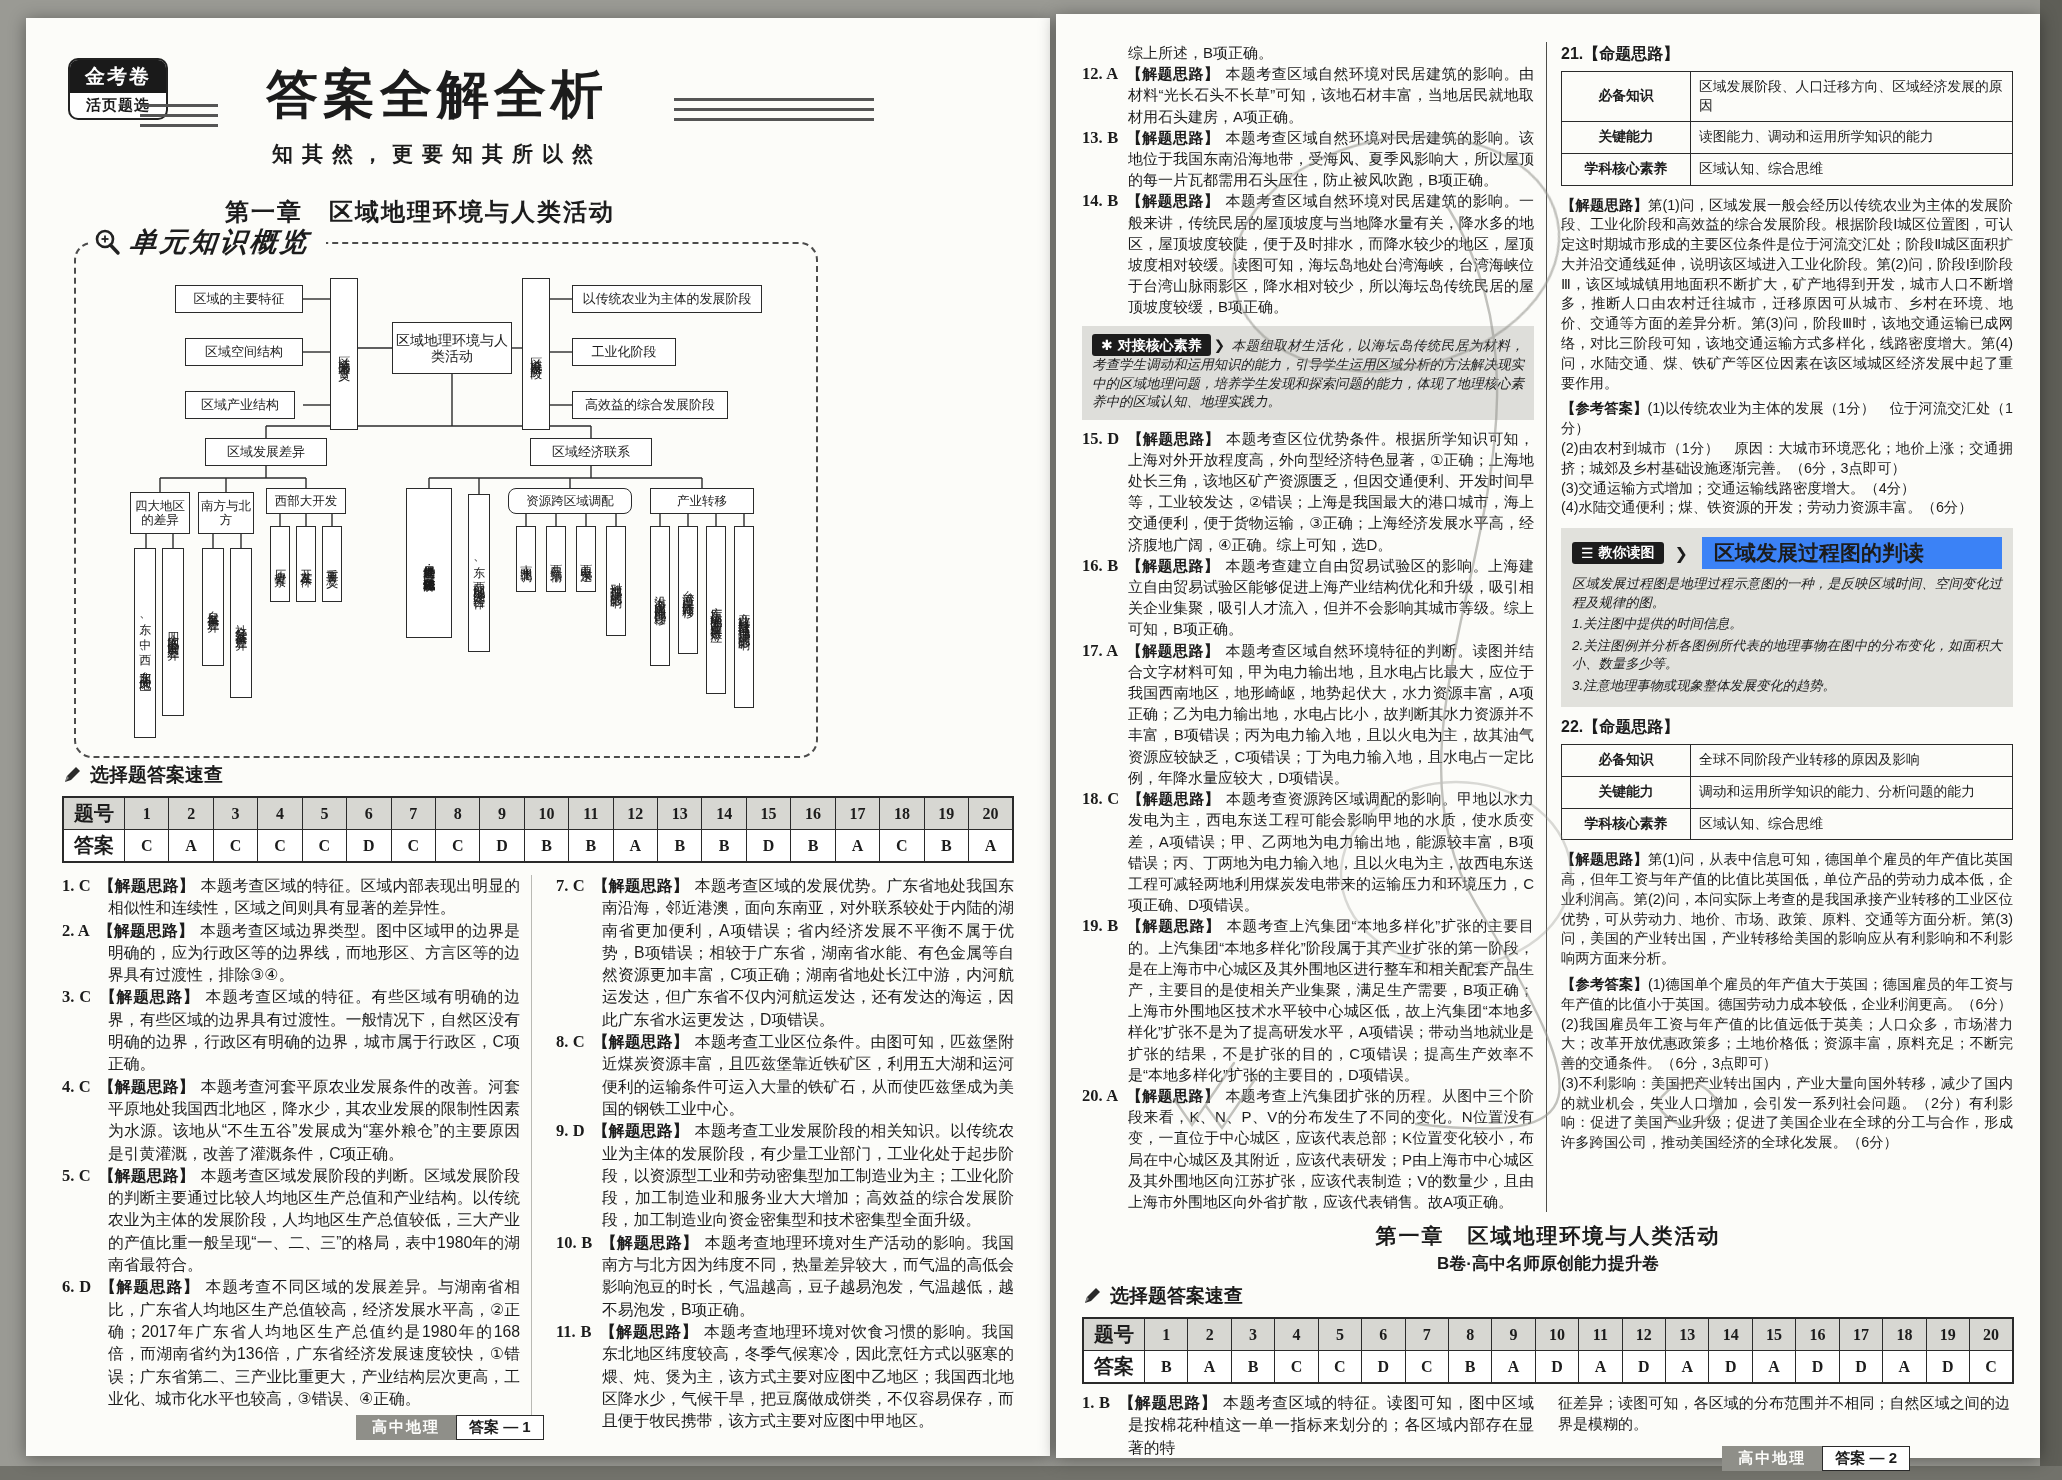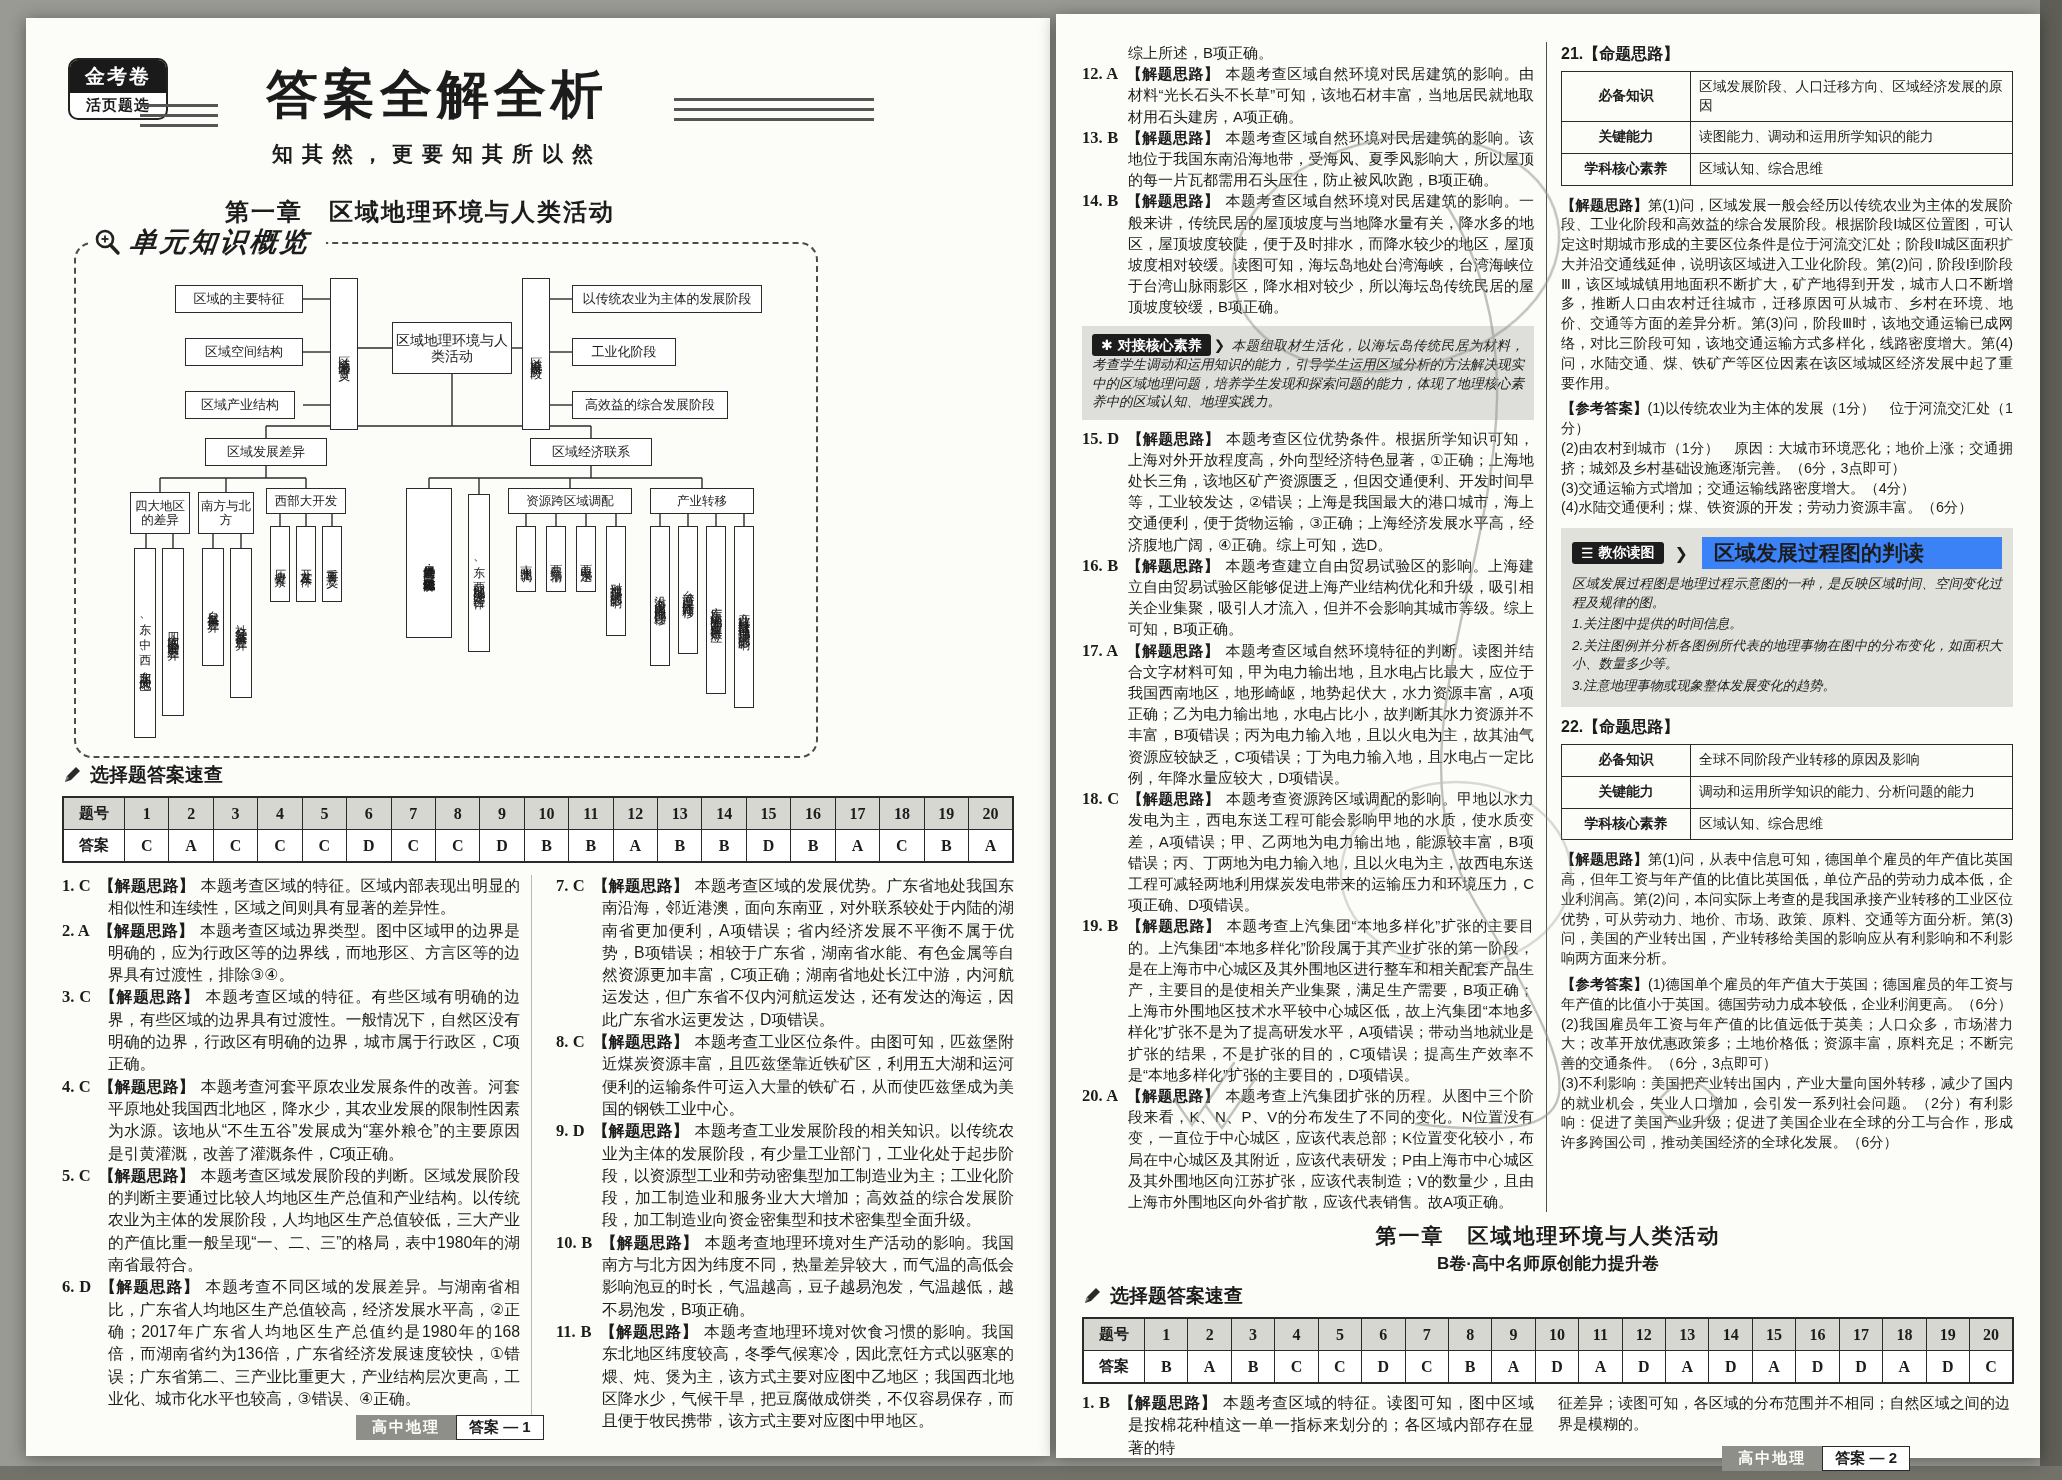--- a/index.html
+++ b/index.html
@@ -29,21 +29,21 @@
   .map{position:relative;width:680px;height:480px;font-size:13px;}
   .map svg.wire{position:absolute;inset:0;}
   .nb{position:absolute;border:1.5px solid #2b2b2b;background:#fff;display:flex;align-items:center;justify-content:center;text-align:center;line-height:1.15;padding:1px 2px;box-sizing:border-box;}
   .v{writing-mode:vertical-rl;text-orientation:upright;letter-spacing:2px;font-size:12px;line-height:1.05;}
   
   .sec-title{ text-align:center;font-size:21px;font-weight:800;margin:16px 0 10px;letter-spacing:2px;}
   .qc{display:flex;align-items:center;gap:8px;font-size:19px;font-weight:800;margin:4px 0 8px;}
   table.ans{width:100%;border-collapse:collapse;table-layout:fixed;border:2px solid #2a2a2a;
             font-family:"Liberation Serif","DejaVu Serif",serif;}
   table.ans td{border:1.4px solid #2a2a2a;text-align:center;height:29px;font-size:16px;font-weight:bold;}
-  table.ans td:first-child{width:58px;font-family:Liberation Serif, serif;font-size:15px;}
+  table.ans td:first-child{width:58px;font-family:Liberation Serif, serif;font-size:20px;}
   tr.nums td{background:#d7d7d2;}
   tr.answ td{background:#fff;}
   
   .cols{display:flex;gap:24px;margin-top:12px;}
   .colL{width:464px;border-right:1px solid #b9b9b4;padding-right:11px;}
   .colR{width:464px;}
   p.item{margin:0;font-size:15.8px;line-height:22.3px;text-align:justify;padding-left:46px;text-indent:-46px;}
   p.item b.num{font-family:"Liberation Serif",serif;font-size:16.5px;}
   p.item b.lbl{margin:0 6px 0 8px;}
   
@@ -171,21 +171,21 @@
         <div class="nb" style="left:176px;top:218px;width:80px;height:26px;font-size:12.5px;">西部大开发</div>
         <div class="nb v" style="left:44px;top:278px;width:22px;height:190px;">东、中、西、东北四大地区</div>
         <div class="nb v" style="left:72px;top:278px;width:22px;height:168px;">四大地区的发展差异</div>
         <div class="nb v" style="left:112px;top:278px;width:22px;height:118px;">自然条件差异</div>
         <div class="nb v" style="left:140px;top:278px;width:22px;height:150px;">社会经济条件差异</div>
         <div class="nb v" style="left:180px;top:256px;width:20px;height:76px;">历史背景</div>
         <div class="nb v" style="left:206px;top:256px;width:20px;height:76px;">开发条件</div>
         <div class="nb v" style="left:232px;top:256px;width:20px;height:76px;">重要意义</div>
         <div class="nb v" style="left:316px;top:218px;width:46px;height:150px;letter-spacing:0;">世界经济发展趋势：区域经济一体化和经济全球化</div>
         <div class="nb v" style="left:378px;top:224px;width:22px;height:158px;">东、西部地区的经济合作</div>
-        <div class="nb" style="left:418px;top:218px;width:124px;height:26px;font-size:12.5px;">资源跨区域调配</div>
+        <div class="nb" style="left:418px;top:218px;width:124px;height:26px;font-size:12.5px;border-radius:8px;">资源跨区域调配</div>
         <div class="nb v" style="left:426px;top:256px;width:20px;height:66px;">南水北调</div>
         <div class="nb v" style="left:456px;top:256px;width:20px;height:66px;">西气东输</div>
         <div class="nb v" style="left:486px;top:256px;width:20px;height:66px;">西电东送</div>
         <div class="nb v" style="left:516px;top:256px;width:20px;height:110px;">对地理环境的影响</div>
         <div class="nb" style="left:560px;top:218px;width:104px;height:26px;font-size:12.5px;">产业转移</div>
         <div class="nb v" style="left:560px;top:256px;width:20px;height:140px;">沿海企业向内地的迁移</div>
         <div class="nb v" style="left:588px;top:256px;width:20px;height:128px;">台湾产业向大陆转移</div>
         <div class="nb v" style="left:616px;top:256px;width:20px;height:168px;">广东边远地区的产业集群效应</div>
         <div class="nb v" style="left:644px;top:256px;width:20px;height:182px;">产业转移对区域地理环境的影响</div>
       </div>

